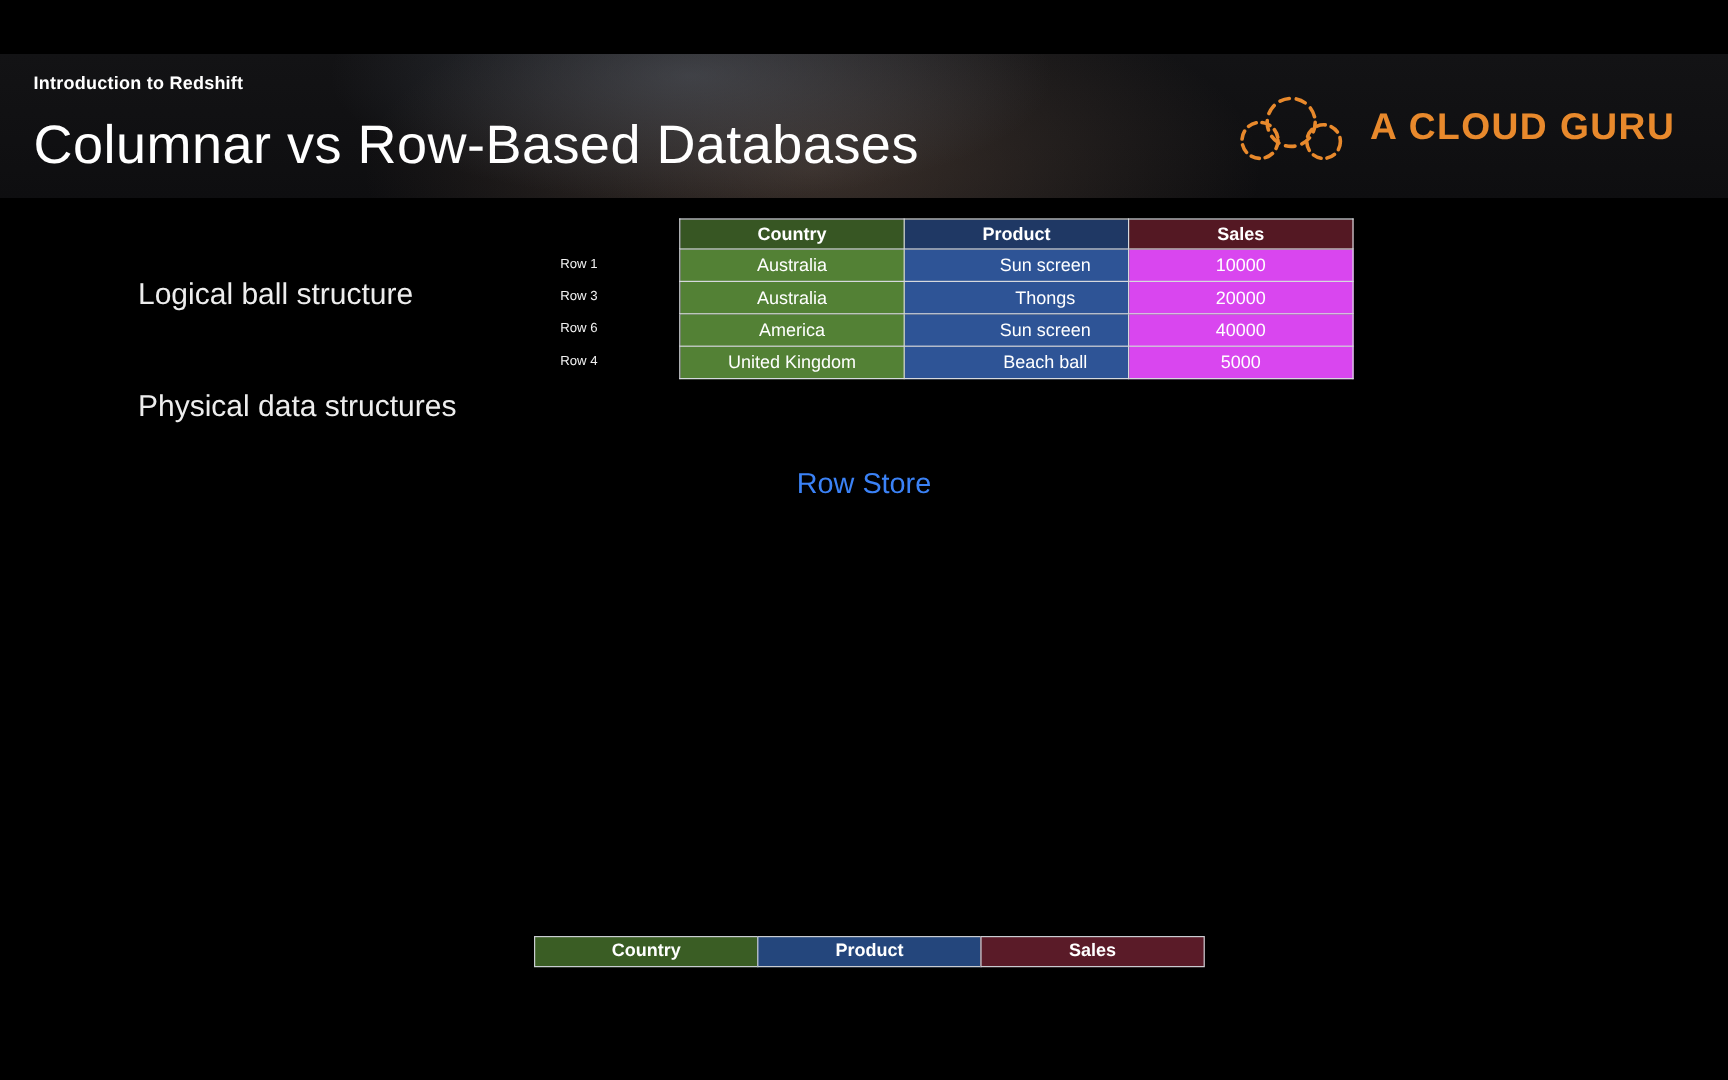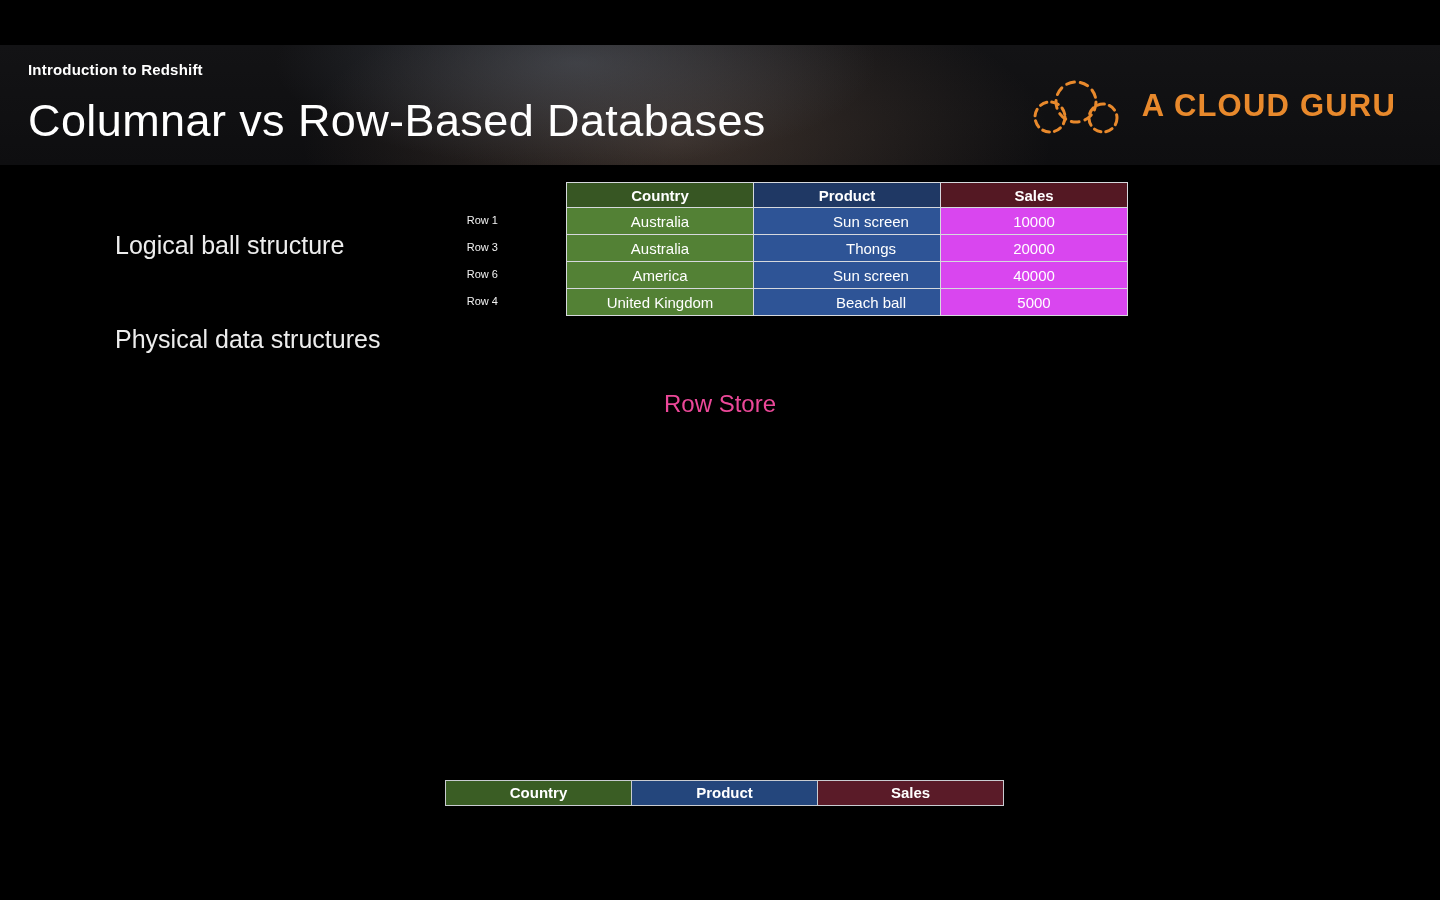--- a/index.html
+++ b/index.html
@@ -27,21 +27,21 @@
     font-size:45px; font-weight:400; color:#ffffff; letter-spacing:0.4px;
     line-height:52px; white-space:nowrap;
   }
   .brand-logo { position:absolute; right:44px; top:28px; display:flex; align-items:center; gap:14px; }
   .brand-text { color:#E8892C; font-size:31px; font-weight:bold; letter-spacing:1.2px; white-space:nowrap; }
 
   
   .section-label { position:absolute; color:#ededed; font-size:25px; font-weight:400; }
   .label-logical { left:115px; top:231px; }
   .label-physical { left:115px; top:325px; }
-  .label-rowstore { left:610px; top:390px; width:220px; text-align:center; color:#ec4899; font-size:24px; }
+  .label-rowstore { left:610px; top:390px; width:220px; text-align:center; color:#3b82f6; font-size:24px; }
 
   
   .row-label { position:absolute; left:388px; width:110px; height:27px; line-height:27px;
     text-align:right; color:#f2f2f2; font-size:11px; }
 
   
   .data-table { position:absolute; left:566px; top:182px; border-collapse:collapse; table-layout:fixed; }
   .data-table th, .data-table td {
     width:187px; height:27px; padding:0; text-align:center; vertical-align:middle;
     color:#ffffff; font-size:15px; border:1px solid #d6d9dd;

